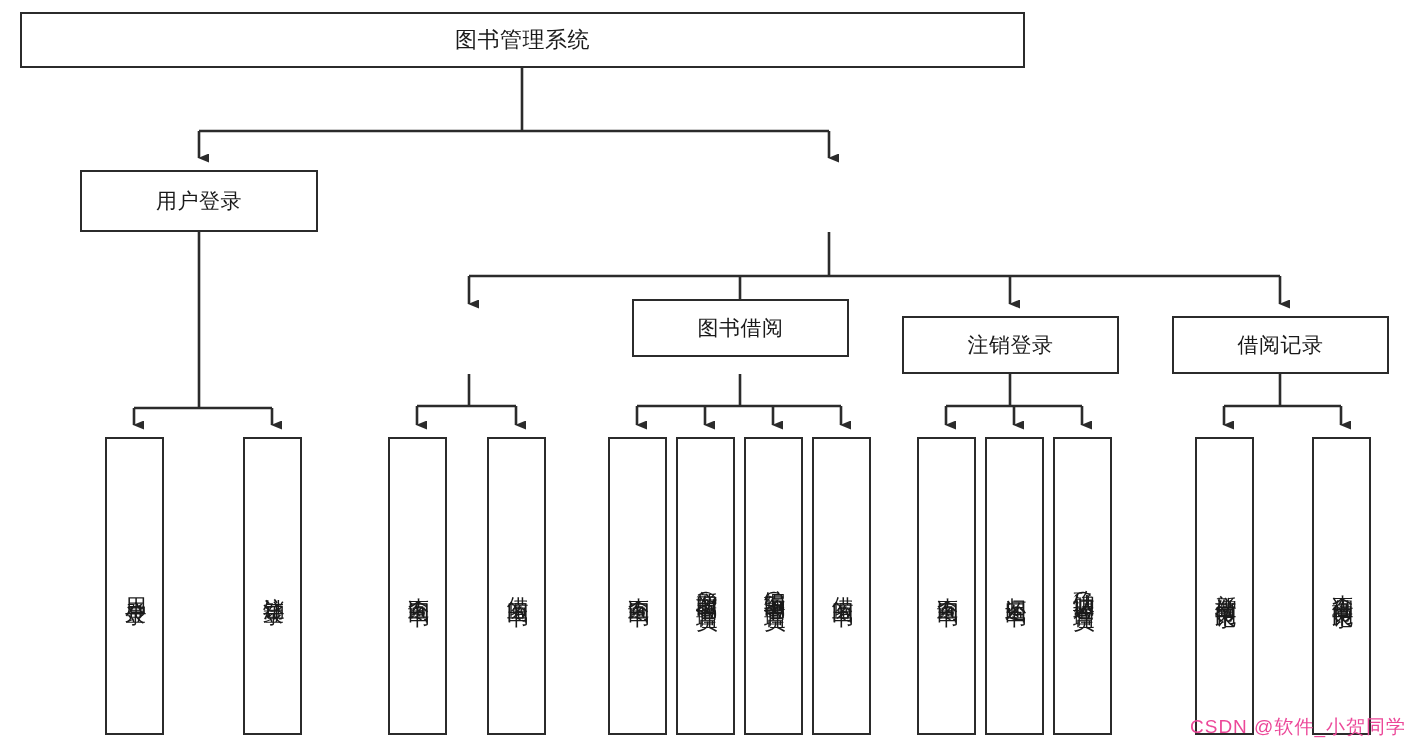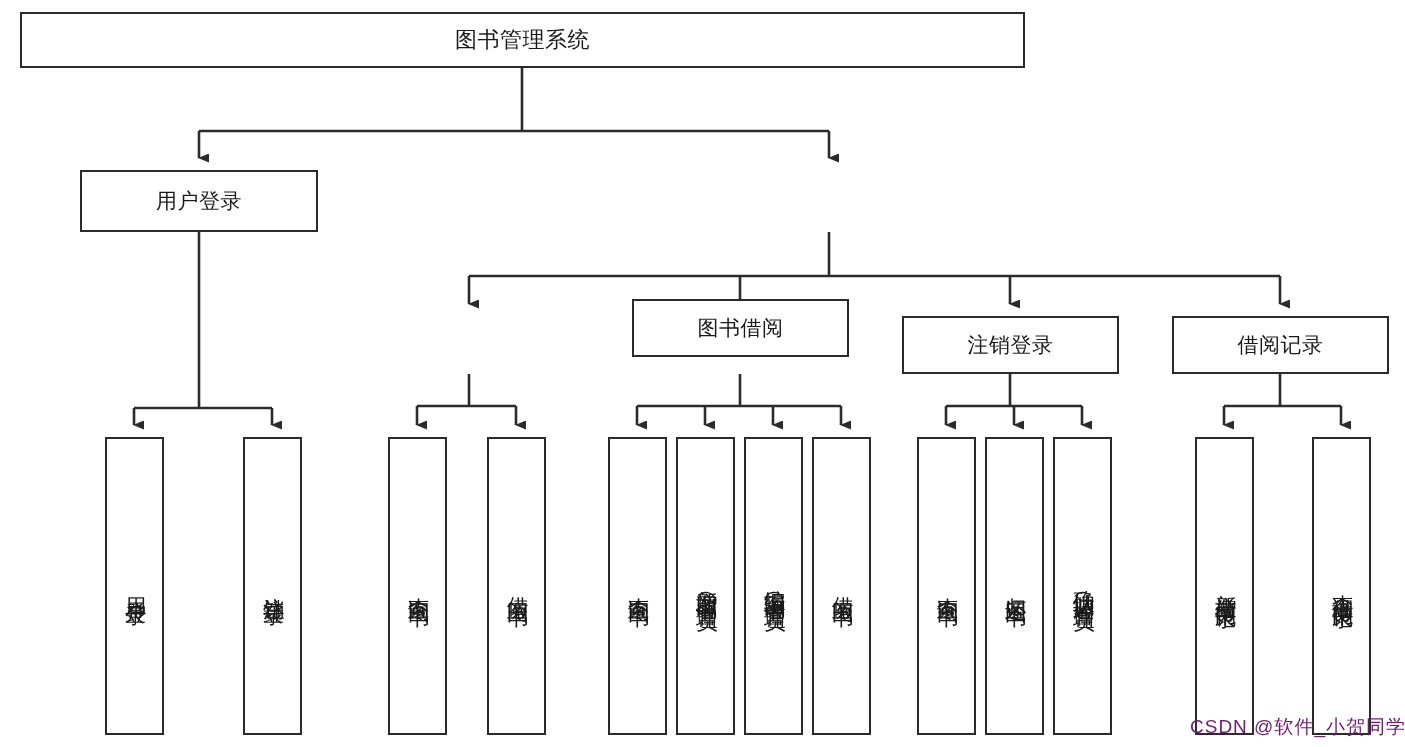--- a/index.html
+++ b/index.html
@@ -52,21 +52,21 @@
   }
   .node.vert .lbl {
     writing-mode: vertical-rl;
     text-orientation: upright;
     font-size: 21.5px;
     letter-spacing: 3px;
     line-height: 1.1;
   }
   .watermark {
     position: absolute;
-    color: #701a75;
+    color: #ec4899;
     font-size: 19px;
     letter-spacing: 1px;
     white-space: pre;
     pointer-events: none;
   }
 </style>
 </head>
 <body>
 
 <div id="stage">

